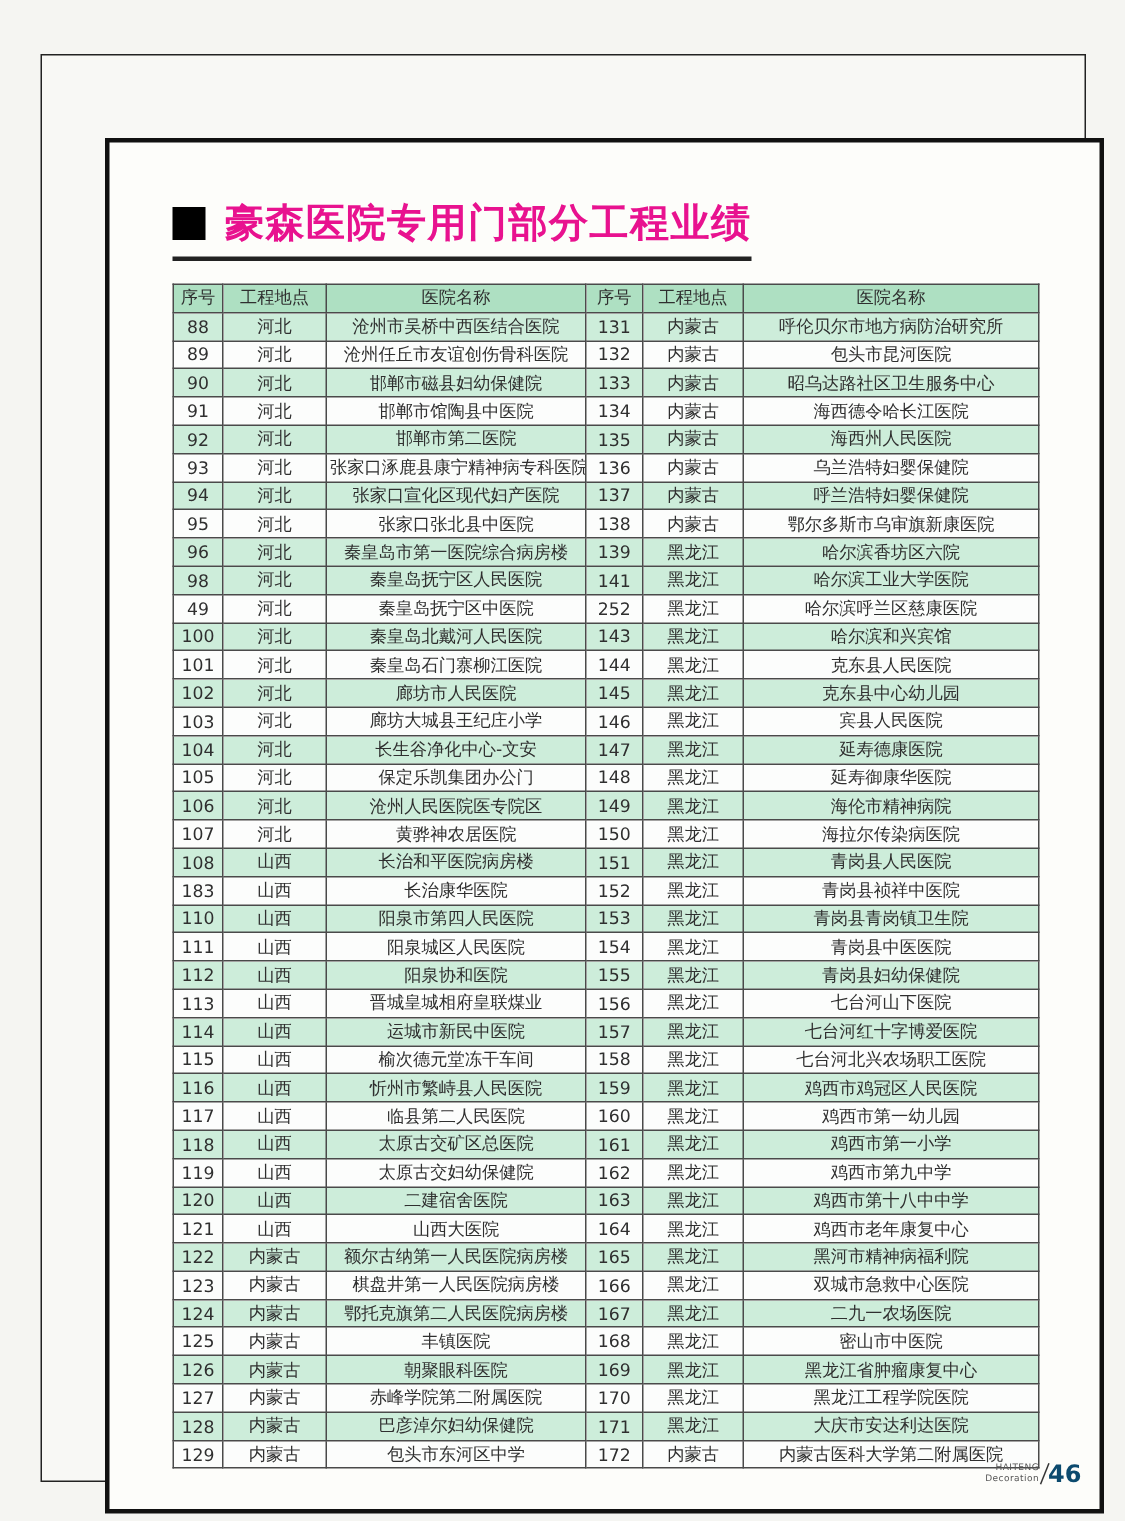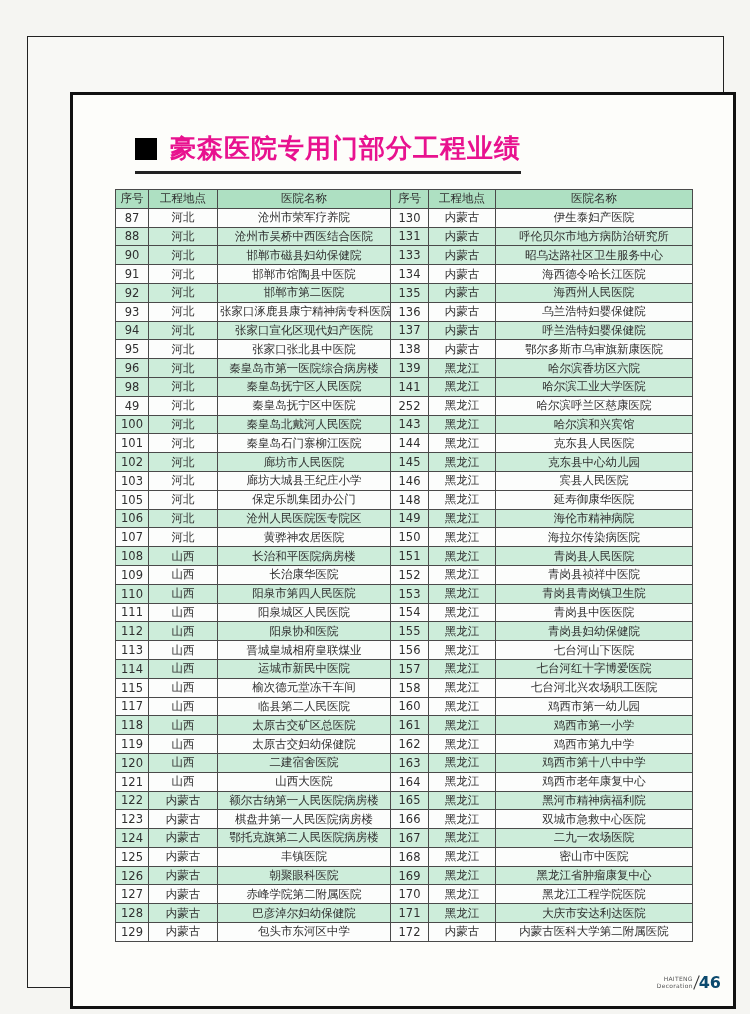--- a/index.html
+++ b/index.html
@@ -17,21 +17,21 @@
     background: #f8f8f5;
   }
   .inner-frame {
     position: absolute; left: 42px; top: 55px;
     width: 660px; height: 911px;
     border: 3px solid #111;
     background: #fdfdfa;
   }
   .title-row {
     display: flex; align-items: center;
-    margin: 36px 0 0 62px;
+    margin: 36px 0 0 42px;
     width: fit-content;
     border-bottom: 3px solid #222;
     padding-bottom: 5px;
   }
   .title-bullet {
     width: 22px; height: 22px; background: #000;
     display: inline-block; margin-right: 13px; flex: 0 0 auto;
   }
   .title-text {
     font-size: 26px; font-weight: bold;
@@ -111,36 +111,36 @@
         <tr>
           <th>序号</th>
           <th>工程地点</th>
           <th>医院名称</th>
           <th>序号</th>
           <th>工程地点</th>
           <th>医院名称</th>
         </tr>
       </thead>
       <tbody>
-          <tr>
-            <td>87</td>
-            <td>河北</td>
-            <td>沧州市荣军疗养院</td>
-            <td>130</td>
-            <td>内蒙古</td>
-            <td>伊生泰妇产医院</td>
-          </tr>
           <tr class="stripe">
             <td>88</td>
             <td>河北</td>
             <td>沧州市吴桥中西医结合医院</td>
             <td>131</td>
             <td>内蒙古</td>
             <td>呼伦贝尔市地方病防治研究所</td>
           </tr>
+          <tr>
+            <td>89</td>
+            <td>河北</td>
+            <td>沧州任丘市友谊创伤骨科医院</td>
+            <td>132</td>
+            <td>内蒙古</td>
+            <td>包头市昆河医院</td>
+          </tr>
           <tr class="stripe">
             <td>90</td>
             <td>河北</td>
             <td>邯郸市磁县妇幼保健院</td>
             <td>133</td>
             <td>内蒙古</td>
             <td>昭乌达路社区卫生服务中心</td>
           </tr>
           <tr>
             <td>91</td>
@@ -231,20 +231,28 @@
             <td>克东县中心幼儿园</td>
           </tr>
           <tr>
             <td>103</td>
             <td>河北</td>
             <td>廊坊大城县王纪庄小学</td>
             <td>146</td>
             <td>黑龙江</td>
             <td>宾县人民医院</td>
           </tr>
+          <tr class="stripe">
+            <td>104</td>
+            <td>河北</td>
+            <td>长生谷净化中心-文安</td>
+            <td>147</td>
+            <td>黑龙江</td>
+            <td>延寿德康医院</td>
+          </tr>
           <tr>
             <td>105</td>
             <td>河北</td>
             <td>保定乐凯集团办公门</td>
             <td>148</td>
             <td>黑龙江</td>
             <td>延寿御康华医院</td>
           </tr>
           <tr class="stripe">
             <td>106</td>
@@ -264,21 +272,21 @@
           </tr>
           <tr class="stripe">
             <td>108</td>
             <td>山西</td>
             <td>长治和平医院病房楼</td>
             <td>151</td>
             <td>黑龙江</td>
             <td>青岗县人民医院</td>
           </tr>
           <tr>
-            <td>109</td>
+            <td>183</td>
             <td>山西</td>
             <td>长治康华医院</td>
             <td>152</td>
             <td>黑龙江</td>
             <td>青岗县祯祥中医院</td>
           </tr>
           <tr class="stripe">
             <td>110</td>
             <td>山西</td>
             <td>阳泉市第四人民医院</td>
@@ -318,20 +326,28 @@
             <td>黑龙江</td>
             <td>七台河红十字博爱医院</td>
           </tr>
           <tr>
             <td>115</td>
             <td>山西</td>
             <td>榆次德元堂冻干车间</td>
             <td>158</td>
             <td>黑龙江</td>
             <td>七台河北兴农场职工医院</td>
+          </tr>
+          <tr class="stripe">
+            <td>116</td>
+            <td>山西</td>
+            <td>忻州市繁峙县人民医院</td>
+            <td>159</td>
+            <td>黑龙江</td>
+            <td>鸡西市鸡冠区人民医院</td>
           </tr>
           <tr>
             <td>117</td>
             <td>山西</td>
             <td>临县第二人民医院</td>
             <td>160</td>
             <td>黑龙江</td>
             <td>鸡西市第一幼儿园</td>
           </tr>
           <tr class="stripe">

